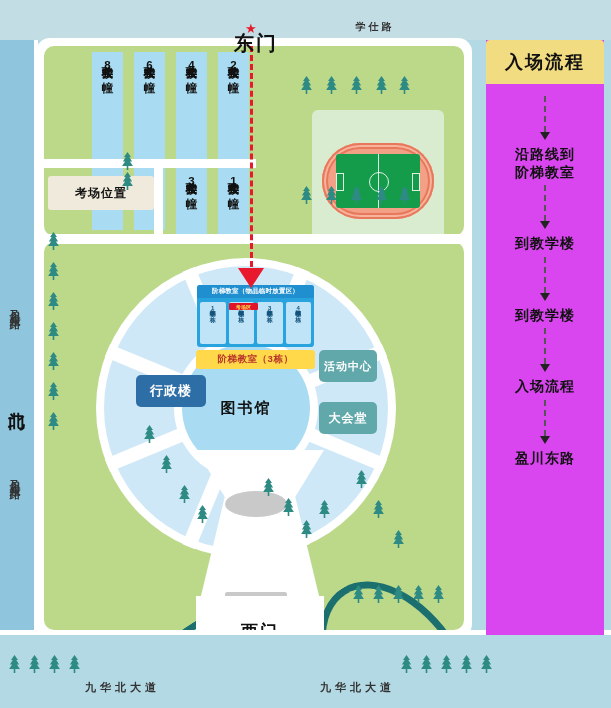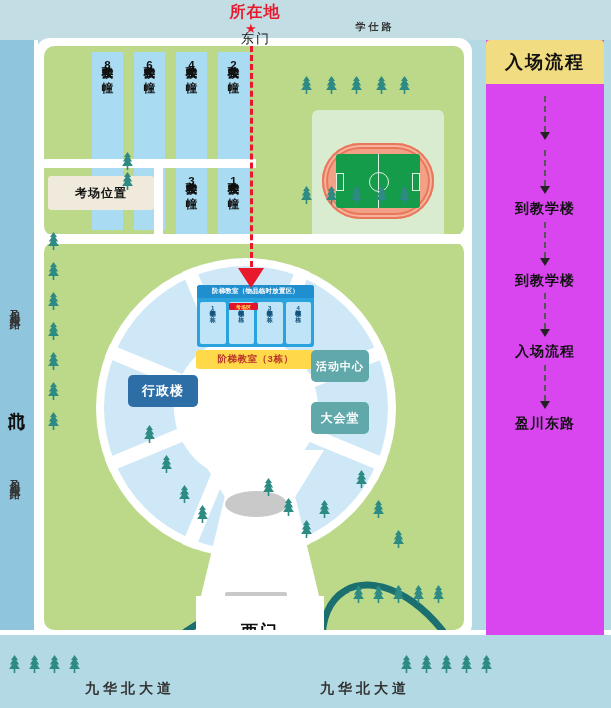--- a/index.html
+++ b/index.html
@@ -141,21 +141,21 @@
   .exam-pos{
     position:absolute;left:196px;top:350px;width:119px;height:19px;
     background:#ffd94a;border-radius:3px;
     display:flex;align-items:center;justify-content:center;
   }
   .exam-pos span{font-size:9.5px;font-weight:bold;color:#b8342a;letter-spacing:.5px;}
 
   .bldg{
     position:absolute;border-radius:5px;
     display:flex;align-items:center;justify-content:center;
-    font-weight:bold;color:#ffffff;letter-spacing:1px;
+    font-weight:bold;color:#ffffff;letter-spacing:1px;margin-left:8px;
   }
   .bldg-admin{left:128px;top:375px;width:70px;height:32px;background:#2e6ea6;font-size:13px;}
   .bldg-act{left:311px;top:350px;width:58px;height:32px;background:#61a8ab;font-size:11px;}
   .bldg-hall{left:311px;top:402px;width:58px;height:32px;background:#61a8ab;font-size:12px;}
 
   
   .stem{
     position:absolute;left:200px;top:470px;width:120px;height:130px;
     background:#ffffff;
     clip-path:polygon(26% 0%, 74% 0%, 100% 100%, 0% 100%);
@@ -183,21 +183,21 @@
   }
   .west-gate-label{
     position:absolute;left:196px;top:620px;width:128px;text-align:center;
     font-size:17px;font-weight:bold;color:#111;letter-spacing:2px;
   }
 
   
   .bottom-road{position:absolute;left:0;top:635px;width:611px;height:73px;background:#b3d9e4;}
   .bottom-white{position:absolute;left:0;top:630px;width:611px;height:5px;background:#ffffff;}
   .ave-label{
-    position:absolute;top:680px;font-size:14px;color:#333;font-weight:bold;letter-spacing:4px;
+    position:absolute;top:680px;font-size:11px;color:#333;font-weight:bold;letter-spacing:4px;
   }
 
   
   .tree{position:absolute;width:13px;height:18px;}
 
   
   .route{
     position:absolute;left:250px;top:46px;width:0;height:230px;
     border-left:3px dashed #e8192c;
   }
@@ -206,21 +206,21 @@
     border-left:13px solid transparent;border-right:13px solid transparent;
     border-top:20px solid #e8192c;
   }
   .here-label{
     position:absolute;left:200px;top:2px;width:110px;text-align:center;
     font-size:16px;font-weight:bold;color:#e8192c;letter-spacing:1px;
   }
   .here-star{position:absolute;left:245px;top:22px;font-size:13px;color:#e8192c;line-height:1;}
   .east-gate{
     position:absolute;left:206px;top:30px;width:100px;text-align:center;
-    font-size:13px;font-weight:normal;color:#111;letter-spacing:2px;
+    font-size:20px;font-weight:bold;color:#111;letter-spacing:2px;
   }
   .top-road-label{
     position:absolute;left:320px;top:20px;width:110px;text-align:center;
     font-size:10px;font-weight:bold;color:#333;letter-spacing:3px;
   }
 
   
   .panel{
     position:absolute;left:486px;top:40px;width:118px;height:595px;
     background:#d946ef;
@@ -302,20 +302,23 @@
   </div>
 
   <div class="plaza-wrap">
     <div class="plaza-outer"></div>
     <div class="plaza-ring"></div>
     <div class="spoke" style="transform:rotate(22.5deg);"></div>
     <div class="spoke" style="transform:rotate(67.5deg);"></div>
     <div class="spoke" style="transform:rotate(112.5deg);"></div>
     <div class="spoke" style="transform:rotate(157.5deg);"></div>
     <div class="plaza-core-ring"></div>
+    <div class="plaza-core">
+      <span>图书馆</span>
+    </div>
   </div>
 
   <div class="exam-block">
     <div class="exam-head">
       <span>阶梯教室（物品临时放置区）</span>
     </div>
     <div class="exam-cols">
       <div class="exam-col">
         <span>教学楼1栋</span>
       </div>
@@ -352,34 +355,34 @@
   <div class="west-gate-plate"></div>
   <div class="west-gate-label">西门</div>
 
   <div class="bottom-white"></div>
   <div class="bottom-road"></div>
   <div class="ave-label" style="left:85px;">九华北大道</div>
   <div class="ave-label" style="left:320px;">九华北大道</div>
 
   <div class="route"></div>
   <div class="route-arrow"></div>
-  <div class="here-label">所在地</div>
   <div class="here-star">★</div>
   <div class="east-gate">东门</div>
   <div class="top-road-label">学仕路</div>
 
   <div class="panel">
     <div class="panel-head">
       <span>入场流程</span>
     </div>
     <div class="flow" id="flow-container">
         <div class="flow-conn">
           <i></i>
           <b></b>
         </div>
+        <div class="flow-step">沿路线到<br>阶梯教室</div>
         <div class="flow-conn">
           <i></i>
           <b></b>
         </div>
         <div class="flow-step">到教学楼</div>
         <div class="flow-conn">
           <i></i>
           <b></b>
         </div>
         <div class="flow-step">到教学楼</div>

